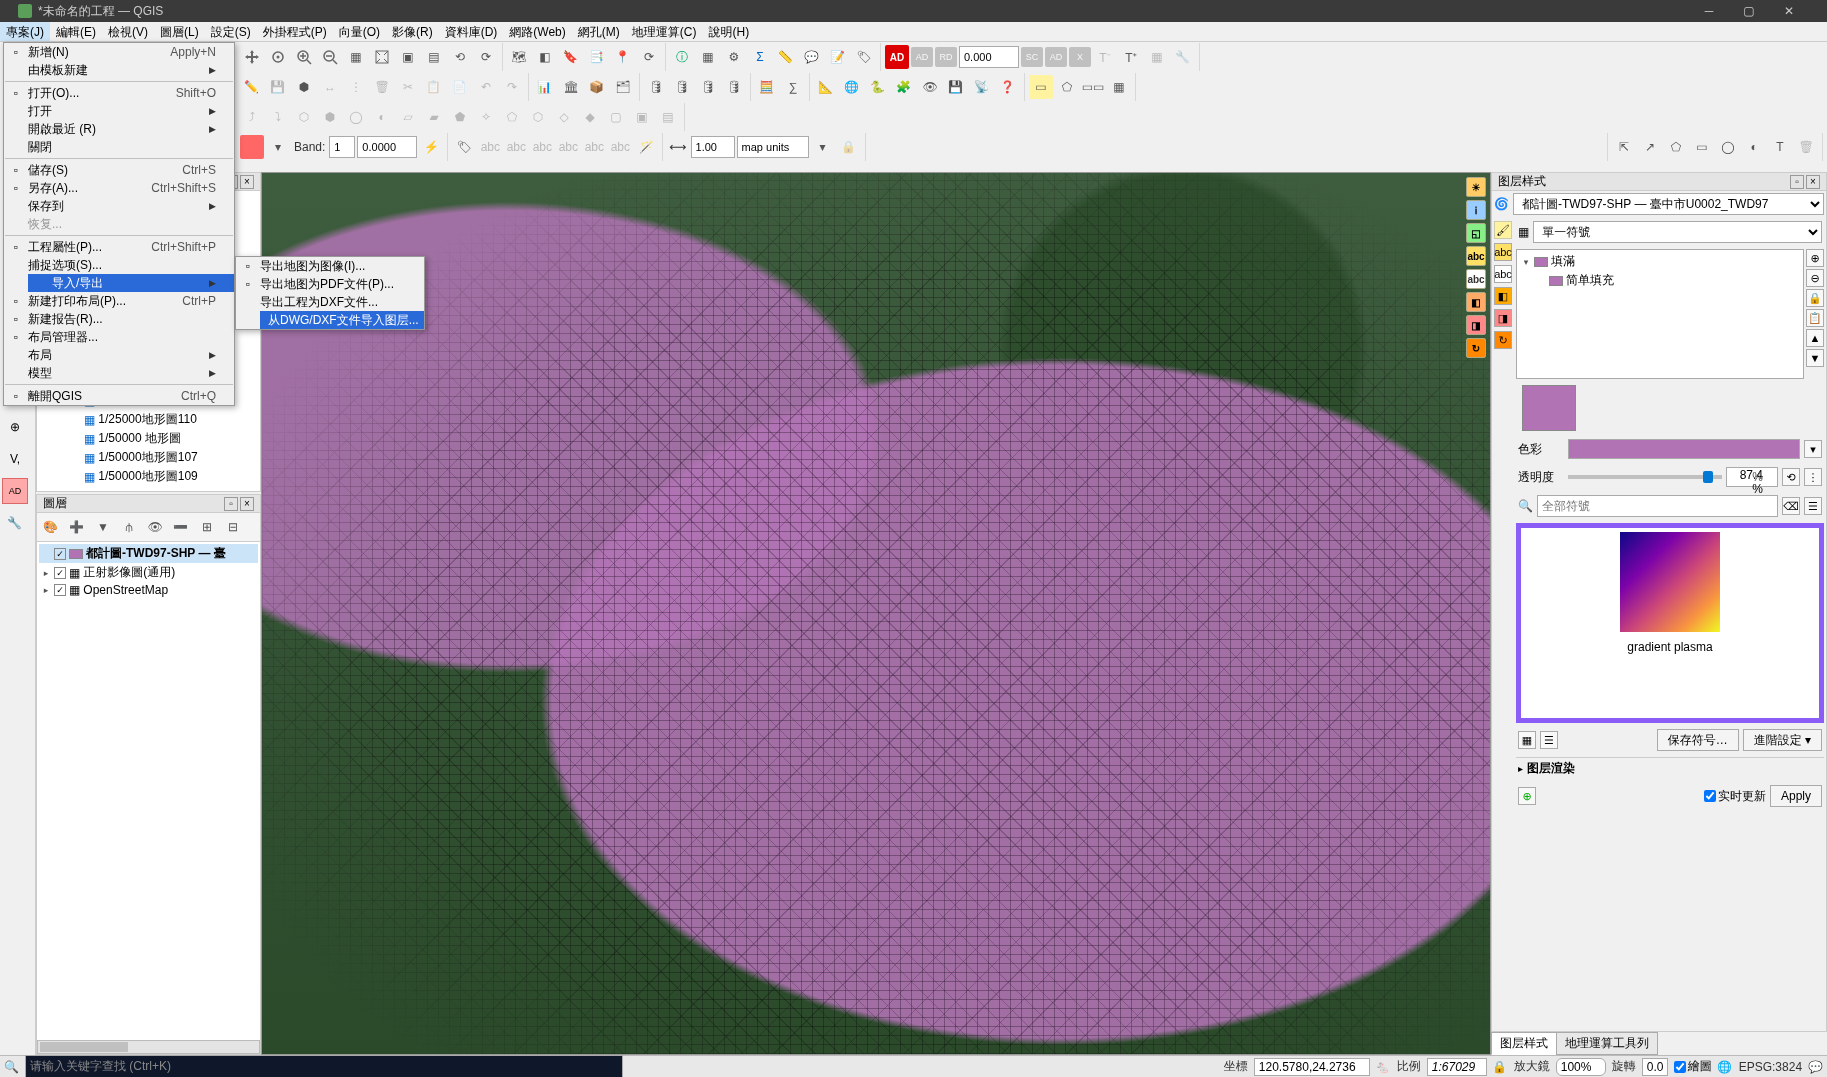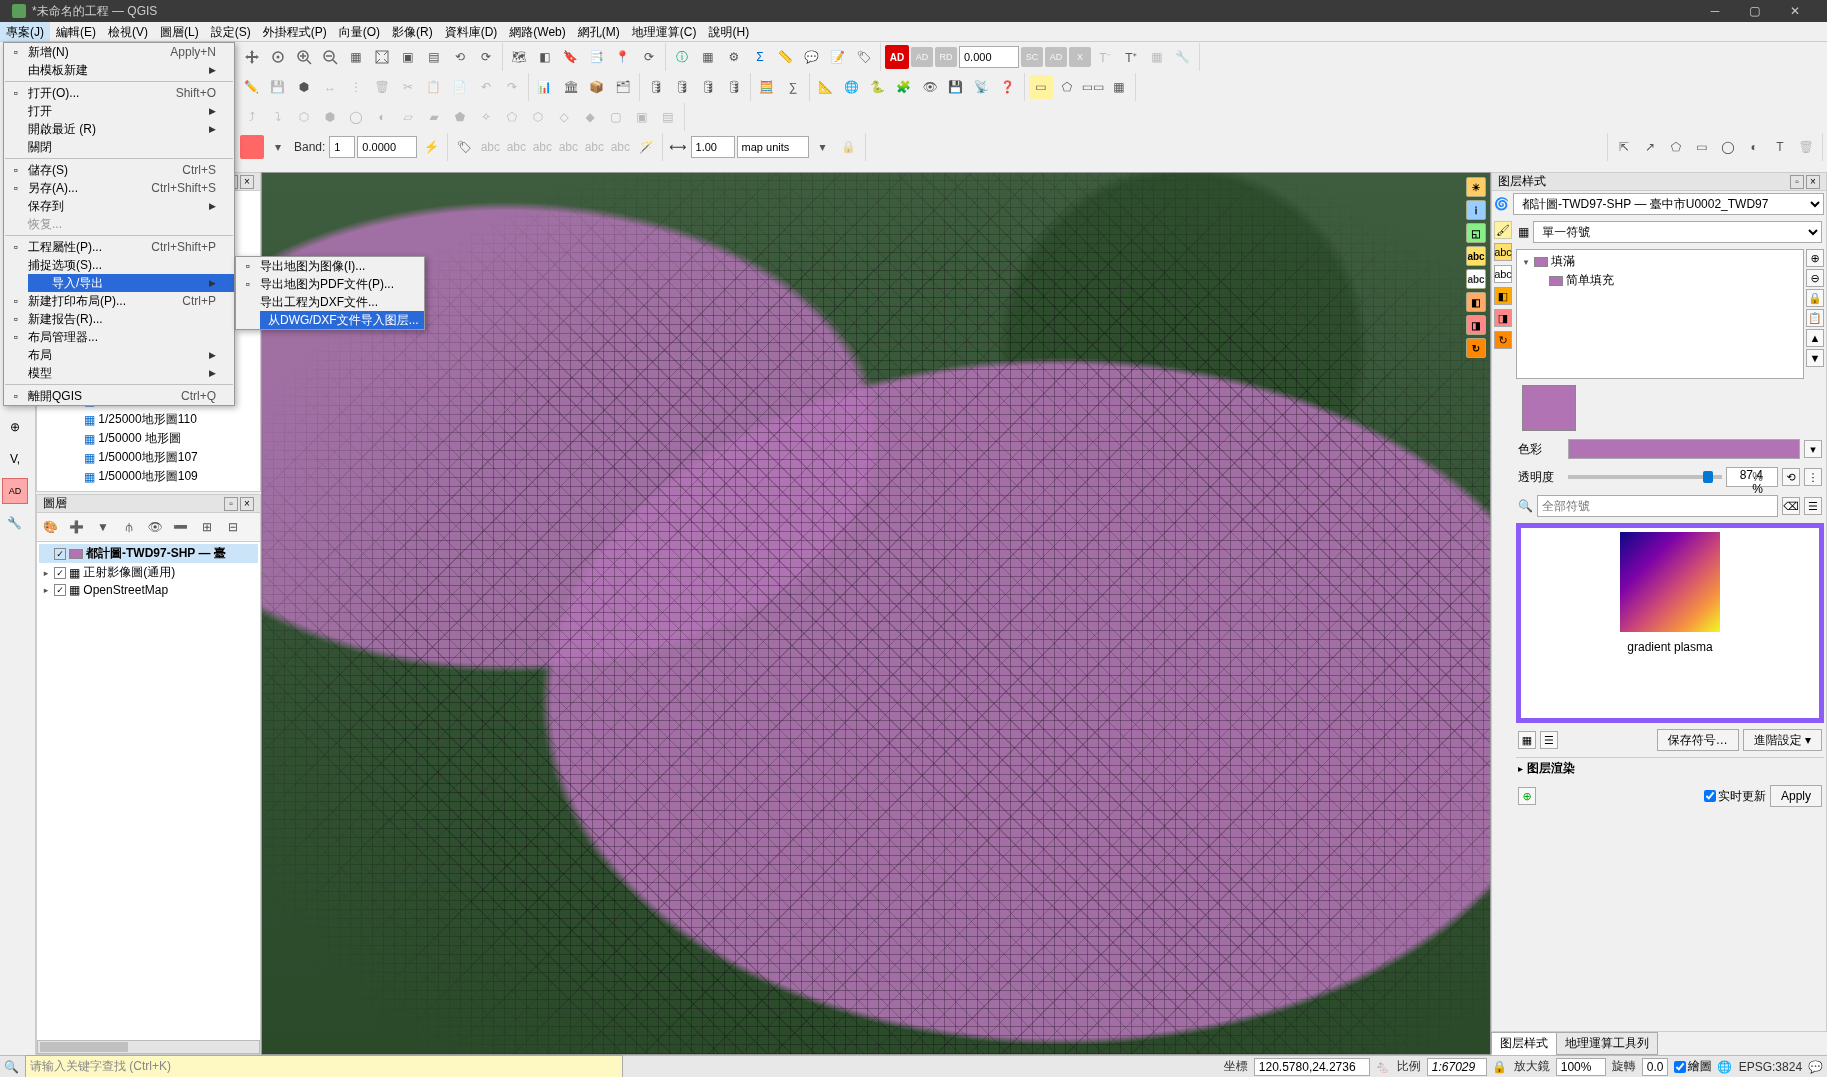--- a/index.html
+++ b/index.html
@@ -1,17 +1,17 @@
 <!DOCTYPE html>
 <html><head>
 <meta charset="utf-8">
 <style>
 * { box-sizing: border-box; margin: 0; padding: 0; font-family: "Microsoft JhengHei", "微軟正黑體", Arial, sans-serif; font-size: 12px; }
 body { background: #f0f0f0; overflow: hidden; width: 1827px; height: 1077px; position: relative; }
-.titlebar { background: #3a3a3a; color: #ccc; height: 22px; display: flex; align-items: center; padding: 0 12px; }
+.titlebar { background: #3a3a3a; color: #ccc; height: 22px; display: flex; align-items: center; padding: 0 18px; }
 .titlebar .q-icon { width: 14px; height: 14px; background: #5a9e5a; border-radius: 2px; margin-right: 6px; display:inline-block; }
 .titlebar .title { flex: 1; }
 .titlebar .winbtn { width: 40px; height: 22px; display: flex; align-items: center; justify-content: center; color: #ccc; }
 .menubar { background: #f0f0f0; height: 20px; display: flex; border-bottom: 1px solid #ccc; }
 .menubar .mitem { padding: 2px 6px; cursor: default; }
 .menubar .mitem.active { background: #cce4f7; }
 .toolbar-area { background: #f0f0f0; }
 .toolbar-row { display: flex; align-items: center; height: 30px; padding: 1px 4px; gap: 0; }
 .tb-group { display: flex; align-items: center; border-right: 1px solid #d8d8d8; padding: 0 4px; height: 28px; gap: 2px; }
 .tb-btn { width: 24px; height: 24px; display: flex; align-items: center; justify-content: center; border: 1px solid transparent; border-radius: 2px; color: #555; }
@@ -73,21 +73,21 @@
 .tabs { display:flex; }
 .tab { border:1px solid #aaa; background:#e8e8e8; padding:2px 8px; margin-right:-1px;}
 .tab.active { background:#fff; border-bottom-color:#fff;}
 
 .statusbar { position:absolute; bottom:0; left:0; right:0; height:22px; background:#e8e8e8; border-top:1px solid #bbb; display:flex; align-items:center; padding:0 4px; gap:6px;}
 .sb-input { border:1px solid #aaa; background:#fff; height:18px; padding:0 4px;}
 .sb-label { color:#333;}
 .sb-chk { display:flex; align-items:center; gap:2px;}
 .sb-chk input{width:12px;height:12px;}
 
-.locator { flex:1; display:flex; align-items:center; border:1px solid #aaa; background:#fef9c3; height:24px; padding:0 4px; color:#888;}
+.locator { flex:1; display:flex; align-items:center; border:1px solid #aaa; background:#0f172a; height:24px; padding:0 4px; color:#888;}
 .scrollbar-h { height:14px; background:#e4e4e4; border:1px solid #bbb; position:relative;}
 .scrollbar-h .thumb{ position:absolute; left:2px; top:1px; width:40%; height:10px; background:#c0c0c0;}
 
 
 .map-bg { position:absolute; inset:0; background:
   radial-gradient(ellipse at 20% 30%, rgba(178,115,181,0.85) 0%, rgba(178,115,181,0.85) 26%, transparent 27%),
   radial-gradient(ellipse at 65% 60%, rgba(178,115,181,0.88) 0%, rgba(178,115,181,0.88) 45%, transparent 46%),
   radial-gradient(circle at 75% 20%, #2d4d2d 0%, #2d4d2d 15%, transparent 16%),
   linear-gradient(#3e5c3e,#2a4a2a);
 }
@@ -647,21 +647,21 @@
       <span>请输入关键字查找 (Ctrl+K)</span>
     </div>
   <div style="flex:1;"></div>
   <span class="sb-label">坐標</span>
   <input class="sb-input" style="width: 116px;" value="120.5780,24.2736">
   <span>🐁</span>
   <span class="sb-label">比例</span>
   <input class="sb-input" style="width: 60px; font-style: italic;" value="1:67029">
   <span>🔒</span>
   <span class="sb-label">放大鏡</span>
-  <input class="sb-input" style="width: 50px;" value="100%">
+  <input class="sb-input" style="width: 50px; border-radius: 6px;" value="100%">
   <span class="sb-label">旋轉</span>
   <input class="sb-input" style="width: 26px;" value="0.0 °">
   <label class="sb-chk">
       <input type="checkbox" checked="" style="">
       <span>繪圖</span>
     </label>
   <span>🌐</span>
   <span class="sb-label">EPSG:3824</span>
   <span>💬</span>
 </div>

